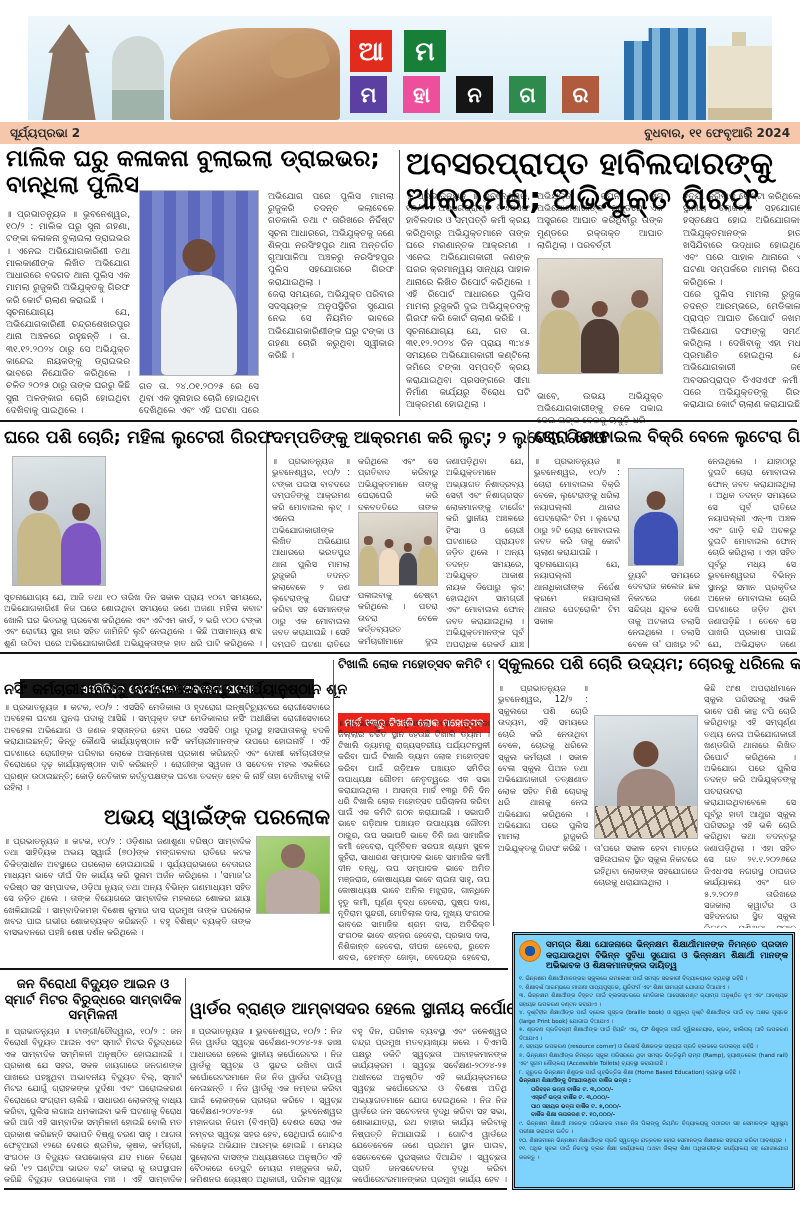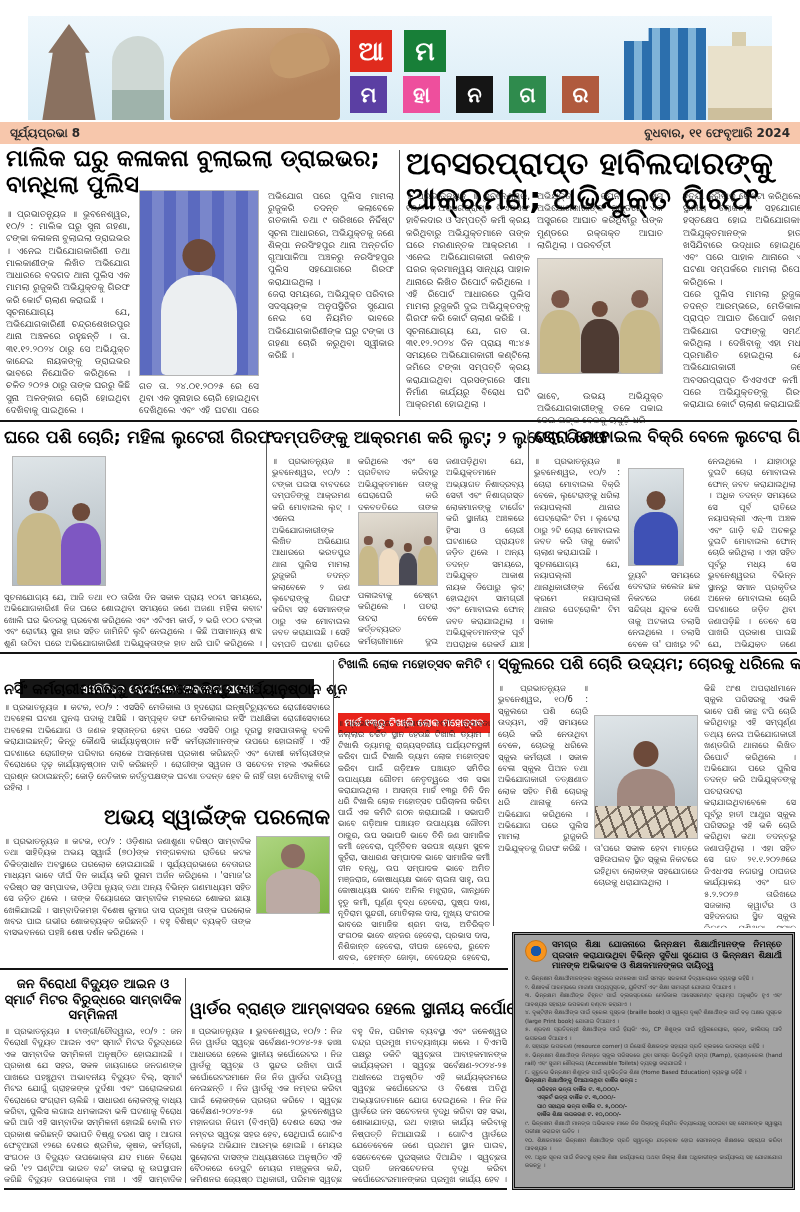--- a/index.html
+++ b/index.html
@@ -66,21 +66,21 @@
   .fig::after{content:"";position:absolute;bottom:0;left:0;right:0;height:59%;
               background:var(--shirt,#90a4ae);
               border-radius:45% 45% 6% 6%/36% 36% 5% 5%;}
   .rod-table{position:absolute;bottom:0;left:0;right:0;height:26%;background:#ded3c2;
              background-image:repeating-linear-gradient(70deg,transparent 0 9px,#6d6257 9px 11px),
                               repeating-linear-gradient(-40deg,transparent 0 13px,#7d7265 13px 15px);}
   .caption{font-size:8.2px;line-height:1.3;text-align:justify;color:#222;}
 
   
   .notice{position:absolute;left:512px;top:932px;width:283px;height:258px;
-          border:3px double #111;background:#a3a3a3;box-sizing:border-box;padding:4px 10px;overflow:hidden;}
+          border:3px double #111;background:#7dd3fc;box-sizing:border-box;padding:4px 4px;overflow:hidden;}
   .n-head{display:flex;align-items:flex-start;}
   .emblem{width:20px;height:20px;border-radius:50%;flex:0 0 20px;margin-top:1px;
           background:radial-gradient(circle,#1a57a8 0 36%,#f7941d 37% 100%);border:1px solid #c87414;}
   .n-title{font-size:8.6px;font-weight:bold;line-height:1.25;text-align:justify;padding-left:5px;color:#000;}
   .n-lines{margin-top:3px;}
   .n-line{font-size:5.6px;line-height:1.52;color:#222;text-align:justify;}
   .n-bold{font-weight:bold;}
   .n-ind{margin-left:12px;}
 </style>
 </head>
@@ -107,21 +107,21 @@
         <span class="t-box" style="background:#5b3fa3">ମ</span>
         <span class="t-box" style="background:#ee4f9d">ହା</span>
         <span class="t-box" style="background:#151515">ନ</span>
         <span class="t-box" style="background:#2f8b4d">ଗ</span>
         <span class="t-box" style="background:#b05a3e">ର</span>
       </div>
     </div>
   </div>
 
   <div class="datebar">
-    <span>ସୂର୍ଯ୍ୟପ୍ରଭା  8</span>
+    <span>ସୂର୍ଯ୍ୟପ୍ରଭା  2</span>
     <span>ବୁଧବାର, ୧୧ ଫେବୃଆରି 2024</span>
   </div>
 
   <div class="art" style="left:6px;top:146px;width:388px;height:272px;">
     <div class="hl" style="top:0;font-size:23px;">ମାଲିକ ଘରୁ କଳାକନା ବୁଲାଇଲା ଡ୍ରାଇଭର; ବାନ୍ଧିଲା ପୁଲିସ</div>
     <div class="body-txt" style="left:0;top:62px;width:124px;height:210px;">॥ ପ୍ରଭାତନ୍ୟୁଜ ॥ ଭୁବନେଶ୍ୱର, ୧୦/୨ : ମାଲିକ ଘରୁ ସୁନା ଗହଣା, ଟଙ୍କା କଳାକନା ବୁଲାଇଲା ଡ୍ରାଇଭର । ଏନେଇ ଅଭିଯୋଗକାରିଣୀ ତଥା ମାଲକାଣୀଙ୍କ ଲିଖିତ ଅଭିଯୋଗ ଆଧାରରେ ବଦଗଦ ଥାନା ପୁଲିସ ଏକ ମାମଲା ରୁଜୁକରି ଅଭିଯୁକ୍ତକୁ ଗିରଫ କରି କୋର୍ଟ ଚାଲାଣ କରାଇଛି ।
 ସୂଚନାଯୋଗ୍ୟ ଯେ, ଅଭିଯୋଗକାରିଣୀ ଚନ୍ଦ୍ରଶେଖରପୁର ଥାନା ଅଞ୍ଚଳରେ ରହୁଛନ୍ତି । ତା. ୩୧.୧୨.୨୦୨୪ ଠାରୁ ସେ ଅଭିଯୁକ୍ତ କାନ୍ଦେଇ ନାୟକଙ୍କୁ ଡ୍ରାଇଭର ଭାବରେ ନିଯୋଜିତ କରିଥିଲେ । ଚଳିତ ୨୦୨୫ ଠାରୁ ତାଙ୍କ ଘରରୁ କିଛି ସୁନା ଅଳଙ୍କାର ଚୋରି ହୋଇଥିବା ଦେଖିବାକୁ ପାଇଥିଲେ ।</div>
     <div class="photo photo-abs bg-curtain" style="left:133px;top:44px;width:120px;height:186px;">
       <div class="fig" style="left:18%;width:64%;height:92%;--shirt:#eceff1;--skin:#6d4a3a;"></div>
     </div>
@@ -195,21 +195,21 @@
   </div>
 
   <div class="art" style="left:338px;top:658px;width:152px;height:306px;">
     <div class="hl" style="top:0;font-size:12px;white-space:nowrap;overflow:hidden;">ଟିଖାଲି ଲୋକ ମହୋତ୍ସବ କମିଟି ଗଠିତ</div>
     <div class="kicker kicker-red" style="left:0;top:34px;width:152px;height:20px;font-size:10px;">ମାର୍ଚ୍ଚ ୧୩ରୁ ଟିଖାଲି ଲୋକ ମହୋତ୍ସବ</div>
     <div class="body-txt" style="left:0;top:60px;width:152px;height:246px;font-size:8.2px;">॥ ପ୍ରଭାତନ୍ୟୁଜ ॥ ନୂଆପଡା, ୧୦/୨ : ନୂଆପଡା ଜିଲ୍ଲାର ଚର୍ଚ୍ଚିତ ସ୍ଥାନ ହେଉଛି ଟିଖାଲି ଡ୍ୟାମ । ଟିଖାଲି ଡ୍ୟାମକୁ ରାଜ୍ୟସ୍ତରୀୟ ପର୍ଯ୍ୟଟନସ୍ଥଳୀ କରିବା ପାଇଁ ଟିଖାଲି ଡ୍ୟାମ ଲୋକ ମହୋତ୍ସବ କରିବା ପାଇଁ ଗଡ଼ିଆଳ ପଞ୍ଚାୟତ ସମିତିର ଉପାଧ୍ୟକ୍ଷ ଗୌତମ ନେତୃତ୍ୱରେ ଏକ ସଭା କରାଯାଇଥିଲା । ଆସନ୍ତା ମାର୍ଚ୍ଚ ୧୩ରୁ ତିନି ଦିନ ଧରି ଟିଖାଲି ଲୋକ ମହୋତ୍ସବ ପରିଚାଳନା କରିବା ପାଇଁ ଏକ କମିଟି ଗଠନ କରାଯାଇଛି । ସଭାପତି ଭାବେ ଗଡ଼ିଆଳ ପଞ୍ଚାୟତ ଉପାଧ୍ୟକ୍ଷ ଗୌତମ ଠାକୁର, ଉପ ସଭାପତି ଭାବେ ତିନି ଜଣ ସାମାଜିକ କର୍ମୀ ହେବେରା, ପୂର୍ତ୍ତିବନ ସରପଞ୍ଚ ଶ୍ୟାମ ସୁବଳ କୁହଁରା, ସାଧାରଣ ସମ୍ପାଦକ ଭାବେ ସାମାଜିକ କର୍ମୀ ଦୀନ ବନ୍ଧୁ, ଉପ ସମ୍ପାଦକ ଭାବେ ଅମିତ ମଞ୍ଜରାଜ, କୋଷାଧ୍ୟକ୍ଷ ଭାବେ ଚାଇନା ସାହୁ, ଉପ କୋଷାଧ୍ୟକ୍ଷ ଭାବେ ଅନିଲ ମଝୁରାଜ, ଗାନ୍ଧିନେ ହୁଡୁ କର୍ମୀ, ପୂର୍ଣ୍ଣ ବୃଦ୍ଧ ହେବେରା, ପୁଷ୍ପ ଦାଶ, ନୂତିରାମ ସୁନ୍ଦରୀ, ମୋତିଲାଲ ଦାସ, ମୁଖ୍ୟ ସଂଗଠକ ଭାବରେ ସାମାଜିକ ଶ୍ରମ ଦାସ, ଅତିରିକ୍ତ ସଂଗଠକ ଭାବେ ଶହଜର ହେବେରା, ପ୍ରଭାସ ଦାସ, ନିଶିକାନ୍ତ ହେବେରା, ଦୀପକ ହେବେରା, ରୁବେନ ଶବର, ହେମନ୍ତ ଜୋଡ଼ା, ବେଦେନ୍ଦ୍ର ହେବେରା, ନିର୍ଦ୍ଦେଶକ ମାଝୀ, ପ୍ରେମାନ ଶବର, ପ୍ରଦ୍ୟାନ ପ୍ରଧାନ କମିଟିରେ ସଦସ୍ୟ, ହେମନ୍ତ କୁମାର ହେବେରା, ଗଣେଶ ଲଡ଼ା, ବୃଦ୍ଧ ଶେଖର, ମାଧବେନ୍ଦ୍ର ନାୟକ, ମୋହନ ଭାଇ ପ୍ରମୁଖ ସର୍ବ ସଦସ୍ୟ ଭାବେ ନିର୍ବାଚିତ ହୋଇଛନ୍ତି ।</div>
   </div>
 
   <div class="art" style="left:498px;top:655px;width:298px;height:273px;">
     <div class="hl" style="top:0;font-size:16px;white-space:nowrap;">ସ୍କୁଲରେ ପଶି ଚୋରି ଉଦ୍ୟମ; ଚୋରକୁ ଧରିଲେ କର୍ମଚାରୀ</div>
-    <div class="body-txt small-txt" style="left:0;top:28px;width:90px;height:245px;">॥ ପ୍ରଭାତନ୍ୟୁଜ ॥ ଭୁବନେଶ୍ୱର, ୧୦/6 : ସ୍କୁଲରେ ପଶି ଚୋରି ଉଦ୍ୟମ, ଏହି ସମୟରେ ଚୋରି କରି ନେଉଥିବା ବେଳେ, ଚୋରକୁ ଧରିଲେ ସ୍କୁଲ କର୍ମଚାରୀ । ସକାଳ ବେଳା ସ୍କୁଲ ପିଅନ ତଥା ଅଭିଯୋଗକାରୀ ତତ୍‌କ୍ଷଣାତ ଲୋକ ସହିତ ମିଶି ଚୋରକୁ ଧରି ଥାନାକୁ ନେଇ ଅଭିଯୋଗ କରିଥିଲେ । ଅଭିଯୋଗ ପରେ ପୁଲିସ ମାମଲା ରୁଜୁକରି ଅଭିଯୁକ୍ତକୁ ଗିରଫ କରିଛି ।</div>
+    <div class="body-txt small-txt" style="left:0;top:28px;width:90px;height:245px;">॥ ପ୍ରଭାତନ୍ୟୁଜ ॥ ଭୁବନେଶ୍ୱର, 12/୨ : ସ୍କୁଲରେ ପଶି ଚୋରି ଉଦ୍ୟମ, ଏହି ସମୟରେ ଚୋରି କରି ନେଉଥିବା ବେଳେ, ଚୋରକୁ ଧରିଲେ ସ୍କୁଲ କର୍ମଚାରୀ । ସକାଳ ବେଳା ସ୍କୁଲ ପିଅନ ତଥା ଅଭିଯୋଗକାରୀ ତତ୍‌କ୍ଷଣାତ ଲୋକ ସହିତ ମିଶି ଚୋରକୁ ଧରି ଥାନାକୁ ନେଇ ଅଭିଯୋଗ କରିଥିଲେ । ଅଭିଯୋଗ ପରେ ପୁଲିସ ମାମଲା ରୁଜୁକରି ଅଭିଯୁକ୍ତକୁ ଗିରଫ କରିଛି ।</div>
     <div class="photo photo-abs bg-wall" style="left:96px;top:60px;width:104px;height:124px;">
       <div class="fig" style="left:22%;width:56%;height:96%;--shirt:#a1887f;--skin:#6d4a3a;"></div>
       <div class="rod-table"></div>
     </div>
     <div class="body-txt small-txt" style="left:96px;top:188px;width:104px;height:85px;">ତା'ପରେ ସକାଳ ହେବା ମାତ୍ରେ ସହିଉପଲବ ସ୍ଥିତ ସ୍କୁଲ ନିକଟରେ ରହିଥିବା ଲୋକଙ୍କ ସହଯୋଗରେ ଚୋରକୁ ଧରାଯାଇଥିଲା ।</div>
     <div class="body-txt small-txt" style="left:206px;top:28px;width:92px;height:245px;">କିଛି ଅଂଶ ଅପରାଧୀମାନେ ସ୍କୁଲ ପରିସରକୁ ଏଭଳି ଭାବେ ପଶି କାନ୍ଥ ଟପି ଚୋରି କରିଥିବାରୁ ଏହି ସମ୍ପୂର୍ଣ୍ଣ ତଥ୍ୟ ନେଇ ଅଭିଯୋଗକାରୀ ଖଣ୍ଡଗିରି ଥାନାରେ ଲିଖିତ ରିପୋର୍ଟ କରିଥିଲେ । ଅଭିଯୋଗ ପରେ ପୁଲିସ ତଦନ୍ତ କରି ଅଭିଯୁକ୍ତଙ୍କୁ ପଚରାଉଚରା କରାଯାଇଥିବାବେଳେ ସେ ପୂର୍ବରୁ ହାତୀ ଆଥୁର ସ୍କୁଲ ପରିସରରୁ ଏହି ଭଳି ଚୋରି କରିଥିବା କଥା ତଦନ୍ତରୁ ଜଣାପଡ଼ିଥିଲା । ଏହା ସହିତ ସେ ଗତ ୨୧.୧.୨୦୨୬ରେ ଜିଏଧଏସ ନଗରସ୍ଥ ଠାଘଜର କାର୍ଯ୍ୟାଳୟ ଏବଂ ଗତ ୫.୨.୨୦୨୬ ତାରିଖରେ ସଜକାଲା କ୍ୱାର୍ଟର ଓ ସହିଦନଗର ସ୍ଥିତ ସ୍କୁଲ ଭିତରେ ପଶିଥିବା ସମାନ ପ୍ରକାରର ଚୋରି ଘଟଣାରେ ତାର ସମ୍ପୃକ୍ତି ଥିବା କଥା ମଧ୍ୟ ଜଣାଯାଇଛି । ସେ ଚୋରି କରିଥିବା ଲୁହା ରଡ଼ ସମେତ ପ୍ରାୟ ୨୦୦ ଗ୍ରାମ ଚାନ୍ଦି ଭୁବନେଶ୍ୱରର ଏନ୍‌ଟି-୩ ଅଞ୍ଚଳର ଏକ ବଟାରି ଦୋକାନରେ ବିକ୍ରି କରିଥିବା ଜଣାପଡ଼ିଛି ।</div>
   </div>
 
   <div class="vdiv" style="left:333px;top:660px;height:300px;"></div>
   <div class="vdiv" style="left:493px;top:660px;height:266px;"></div>

